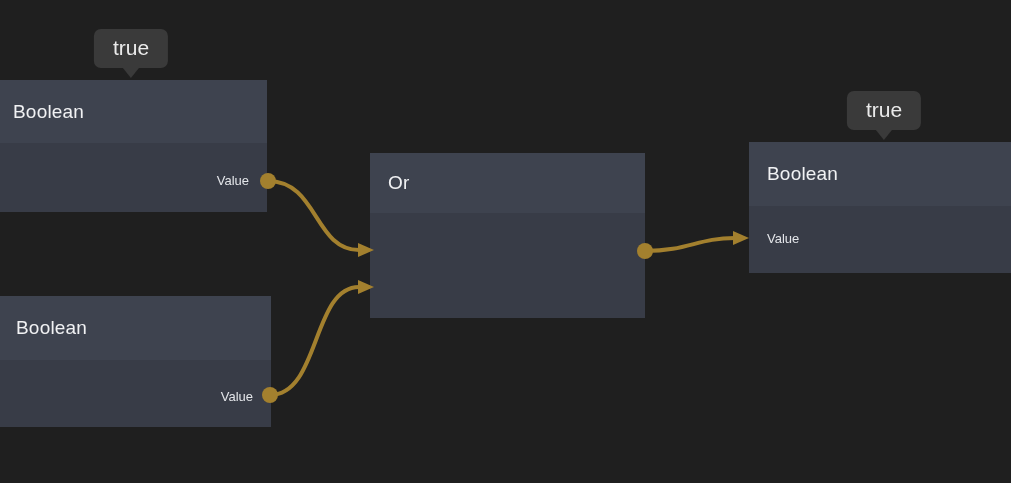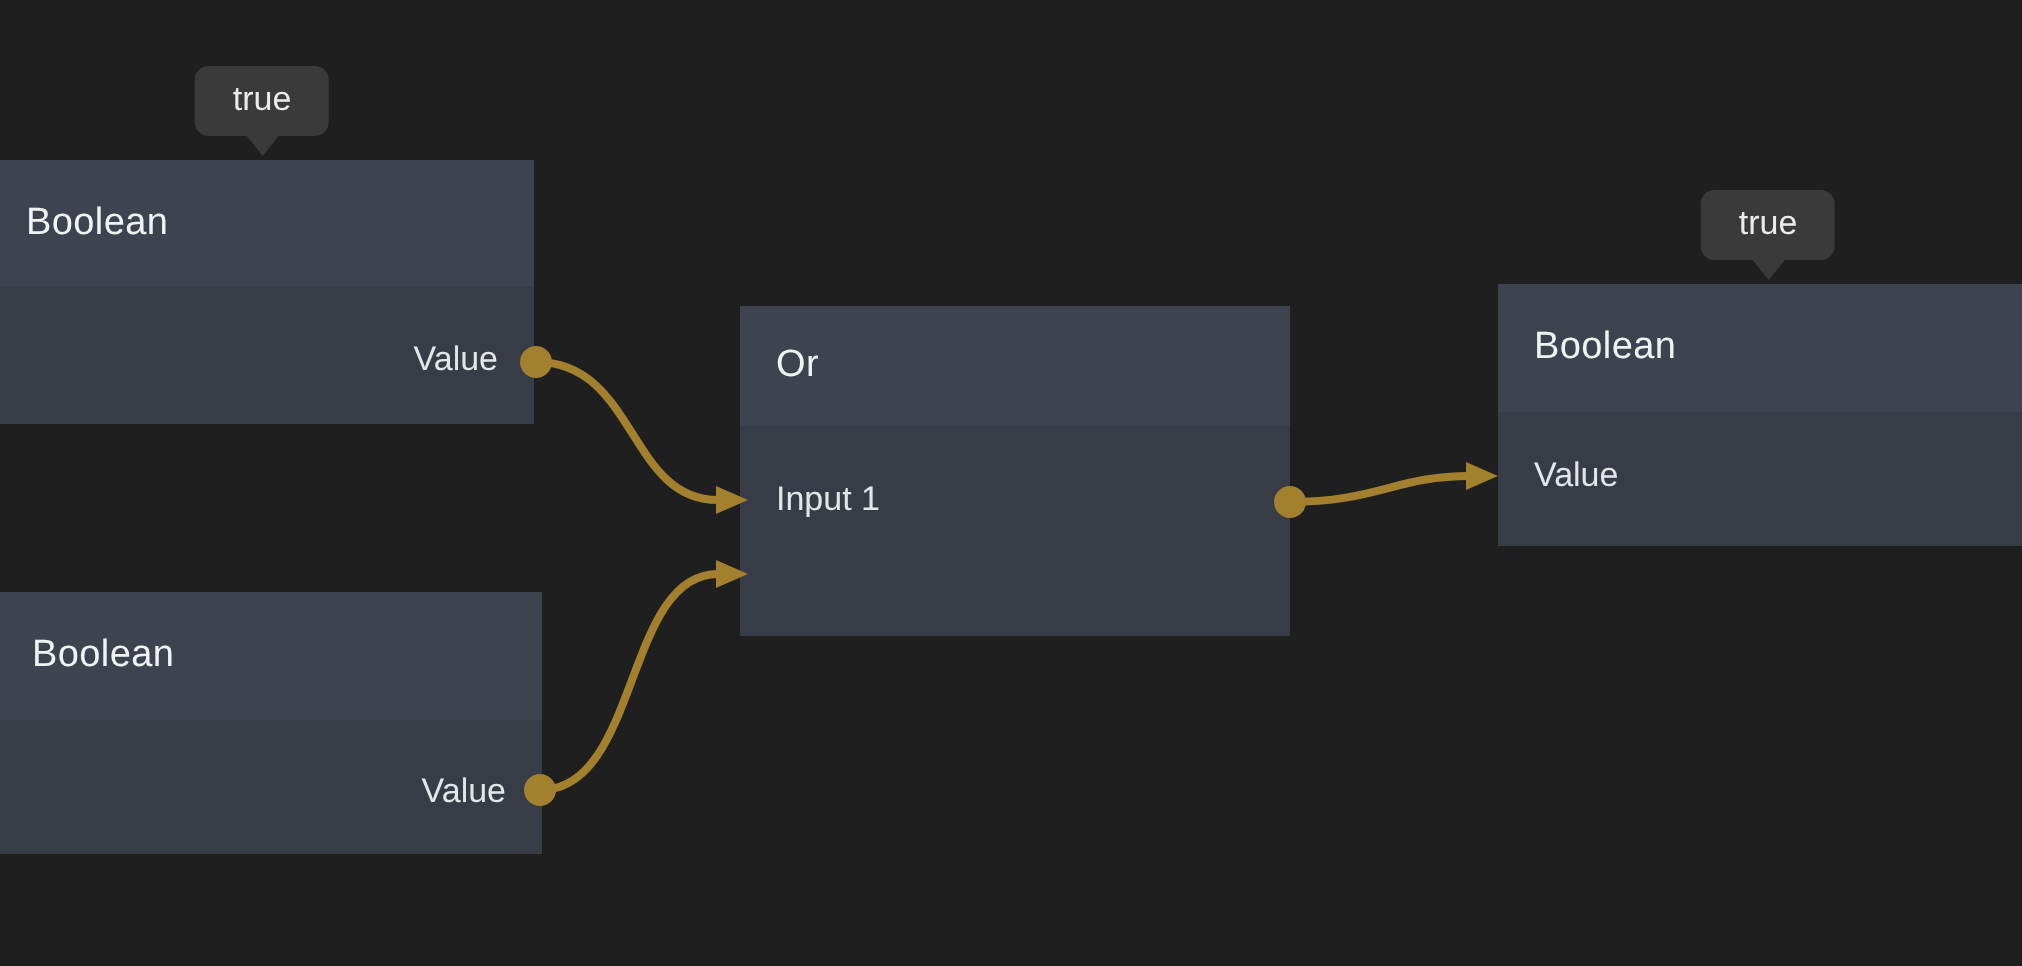--- a/index.html
+++ b/index.html
@@ -37,31 +37,31 @@
     height: 38px;
     display: flex;
     align-items: center;
     padding: 0 18px;
   }
   .port-row.dual { justify-content: space-between; }
   .port-row.out { justify-content: flex-end; }
   .port-row.in  { justify-content: flex-start; }
   .port-label {
     color: var(--label-text, #e3e5e9);
-    font-size: 17px;
+    font-size: 13px;
     white-space: nowrap;
   }
   .tooltip {
     position: absolute;
     bottom: calc(100% + 12px);
     left: 50%;
     transform: translateX(-50%);
     background: var(--tooltip-bg, #3a3a3a);
     color: var(--tooltip-text, #ebebeb);
-    font-size: 17px;
+    font-size: 21px;
     padding: 7px 19px 8px 19px;
     border-radius: 7px;
     white-space: nowrap;
   }
   .tooltip::after {
     content: "";
     position: absolute;
     top: 100%;
     left: 50%;
     transform: translateX(-50%);
@@ -125,23 +125,20 @@
         <span class="port-label">Value</span>
       </div>
     </div>
   </div>
 
   <div class="node" id="node-or">
     <div class="node-header">
       <span class="node-title">Or</span>
     </div>
     <div class="node-body">
-      <div class="port-row in">
-        <span class="port-label">Input 1</span>
-      </div>
     </div>
   </div>
 
   <div class="node" id="node-bool3">
     <div class="tooltip">true</div>
     <div class="node-header">
       <span class="node-title">Boolean</span>
     </div>
     <div class="node-body">
       <div class="port-row in">

